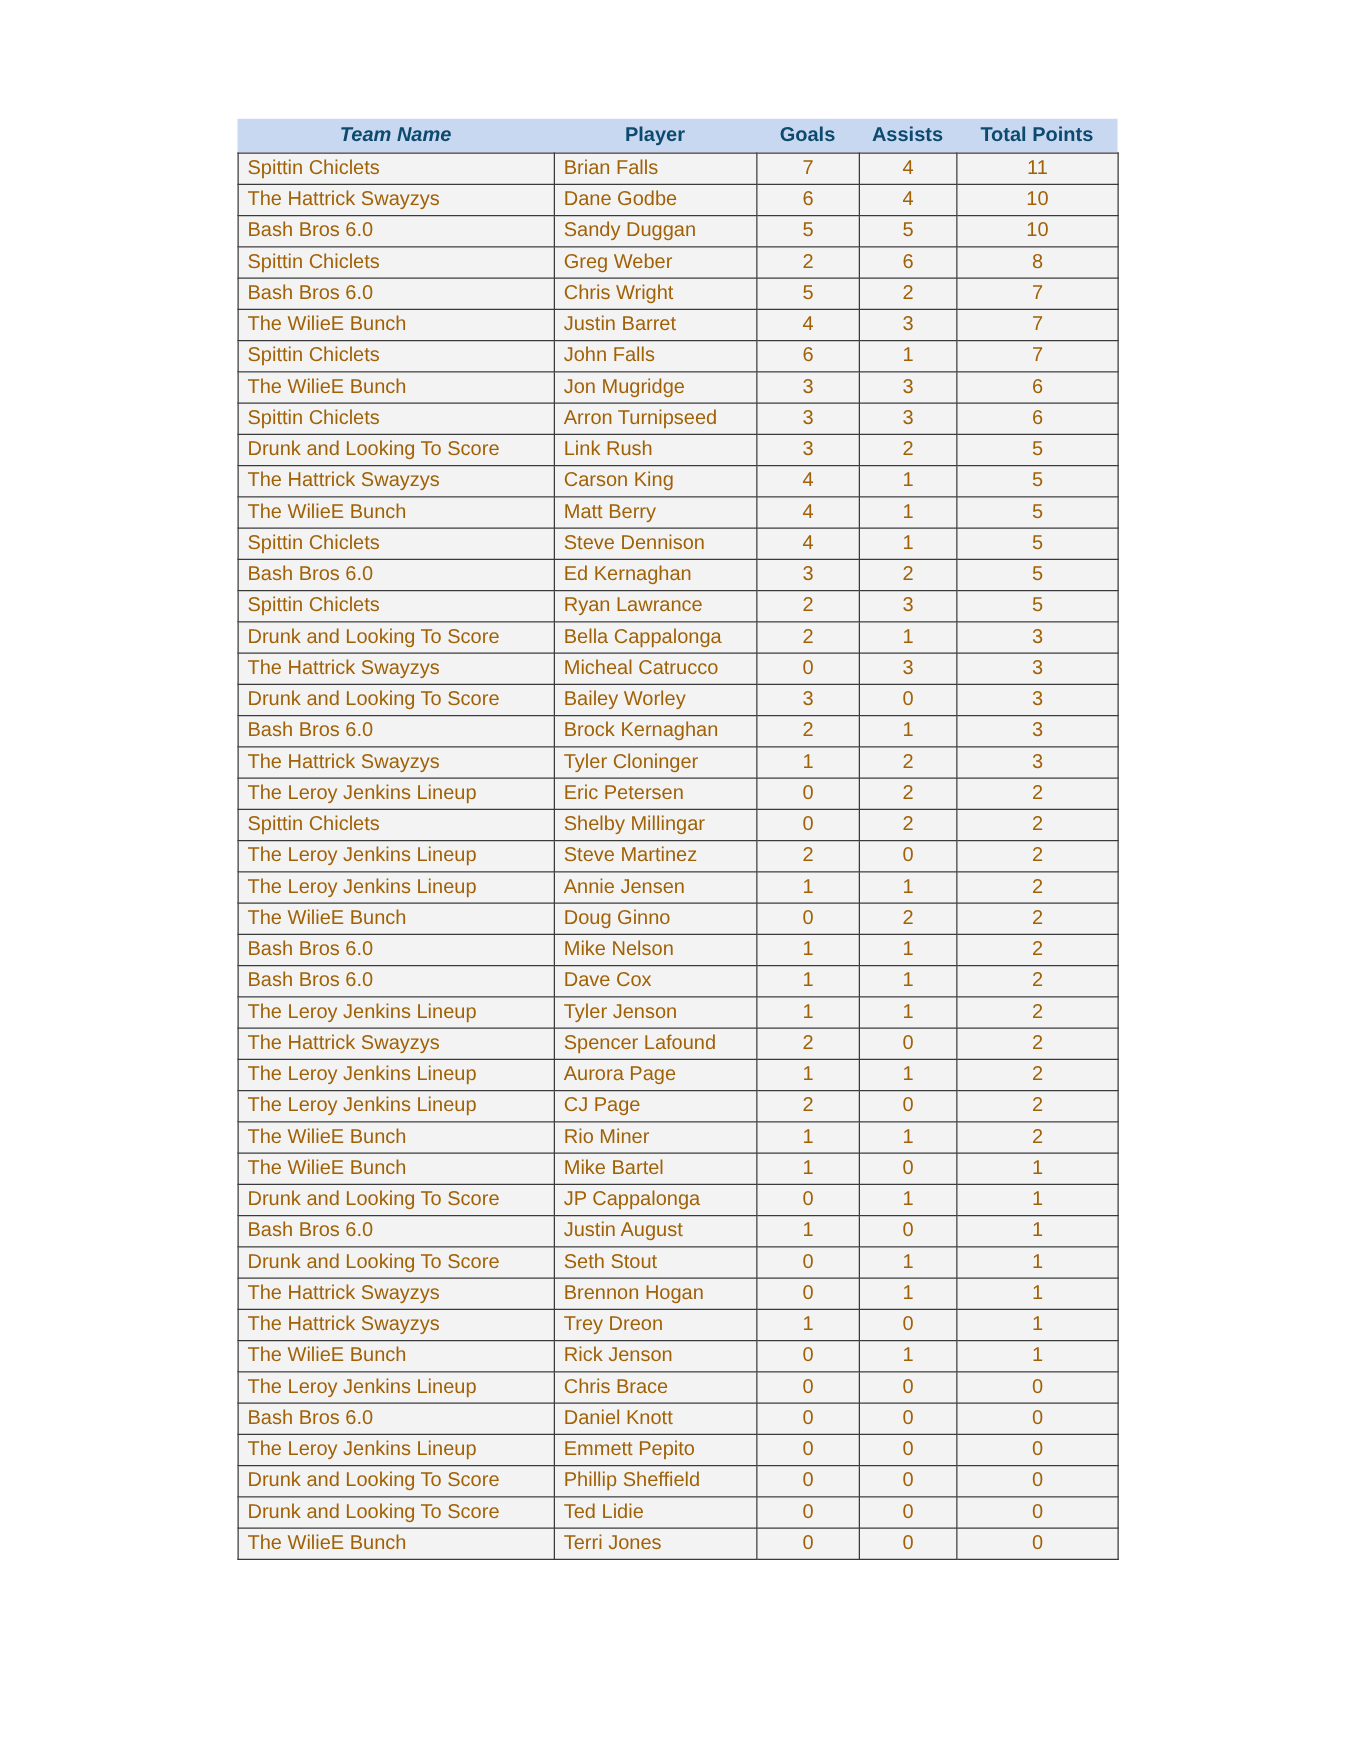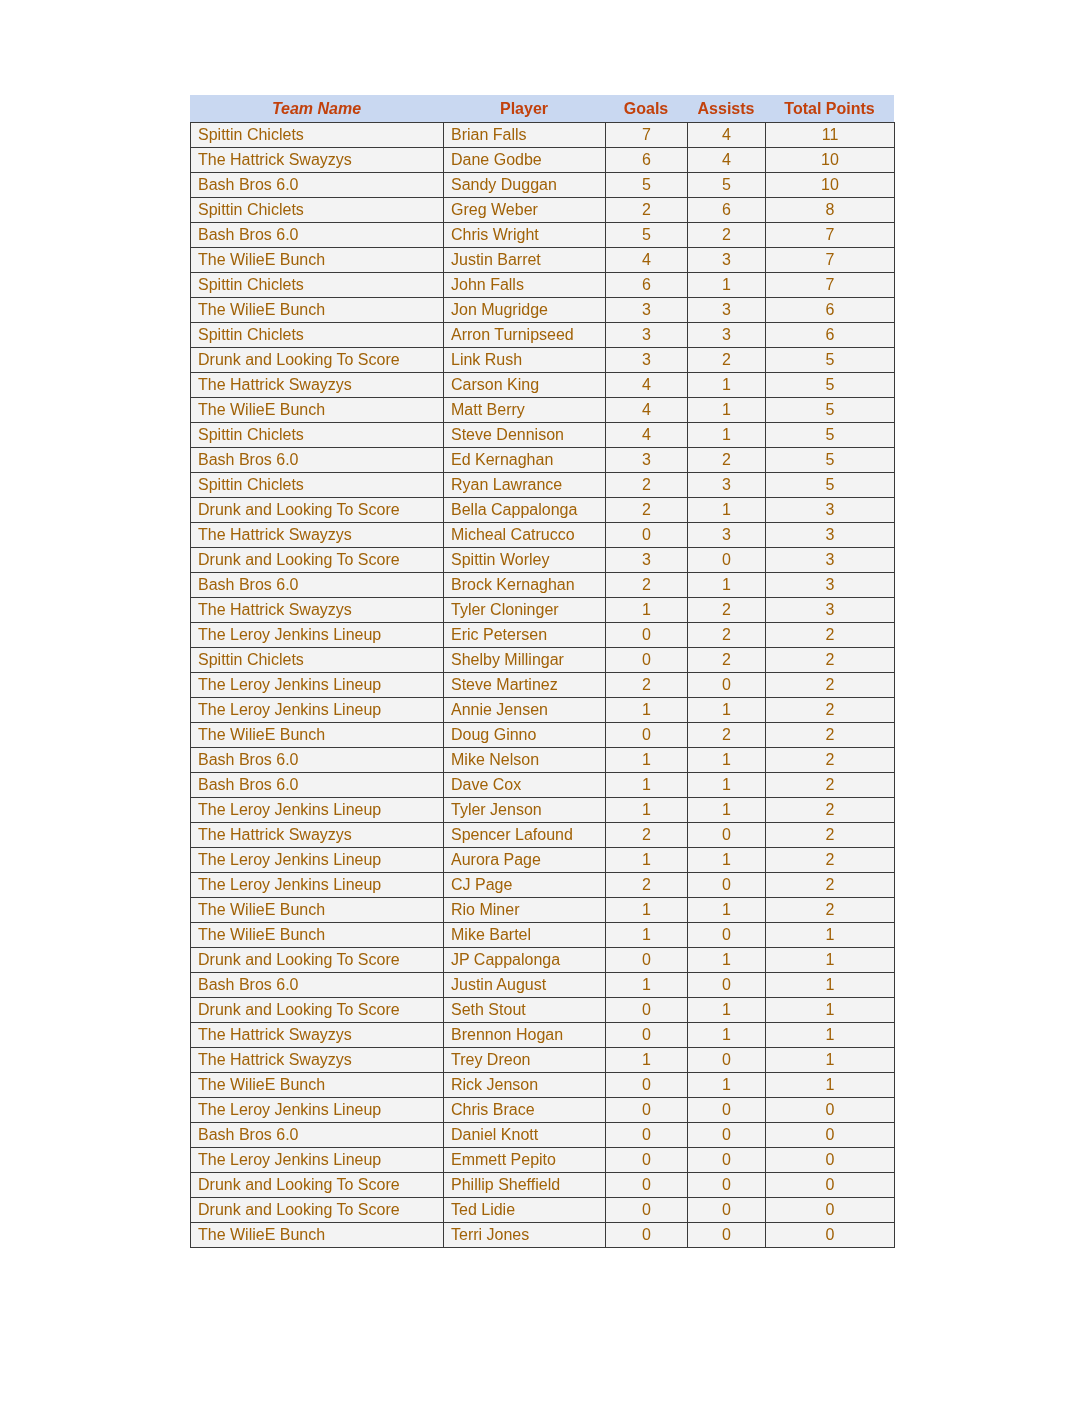--- a/index.html
+++ b/index.html
@@ -35,21 +35,21 @@
     font-style: italic;
     color: #161633;
     font-family: "Liberation Sans", sans-serif;
   }
   .header-row {
     display: flex;
     height: 27px;
     align-items: center;
     font-weight: bold;
     font-size: 16px;
-    color: #c2410c;
+    color: #0c4a6e;
   }
   .hcell { text-align: center; overflow: hidden; white-space: nowrap; }
   .c0 { width: 253px; }
   .c1 { width: 162px; }
   .c2 { width: 82px; }
   .c3 { width: 78px; }
   .c4 { width: 129px; }
   .team-h { font-style: italic; }
 
   .stats-table {
@@ -210,21 +210,21 @@
           </tr>
           <tr>
             <td>The Hattrick Swayzys</td>
             <td>Micheal Catrucco</td>
             <td class="num">0</td>
             <td class="num">3</td>
             <td class="num">3</td>
           </tr>
           <tr>
             <td>Drunk and Looking To Score</td>
-            <td>Spittin Worley</td>
+            <td>Bailey Worley</td>
             <td class="num">3</td>
             <td class="num">0</td>
             <td class="num">3</td>
           </tr>
           <tr>
             <td>Bash Bros 6.0</td>
             <td>Brock Kernaghan</td>
             <td class="num">2</td>
             <td class="num">1</td>
             <td class="num">3</td>

